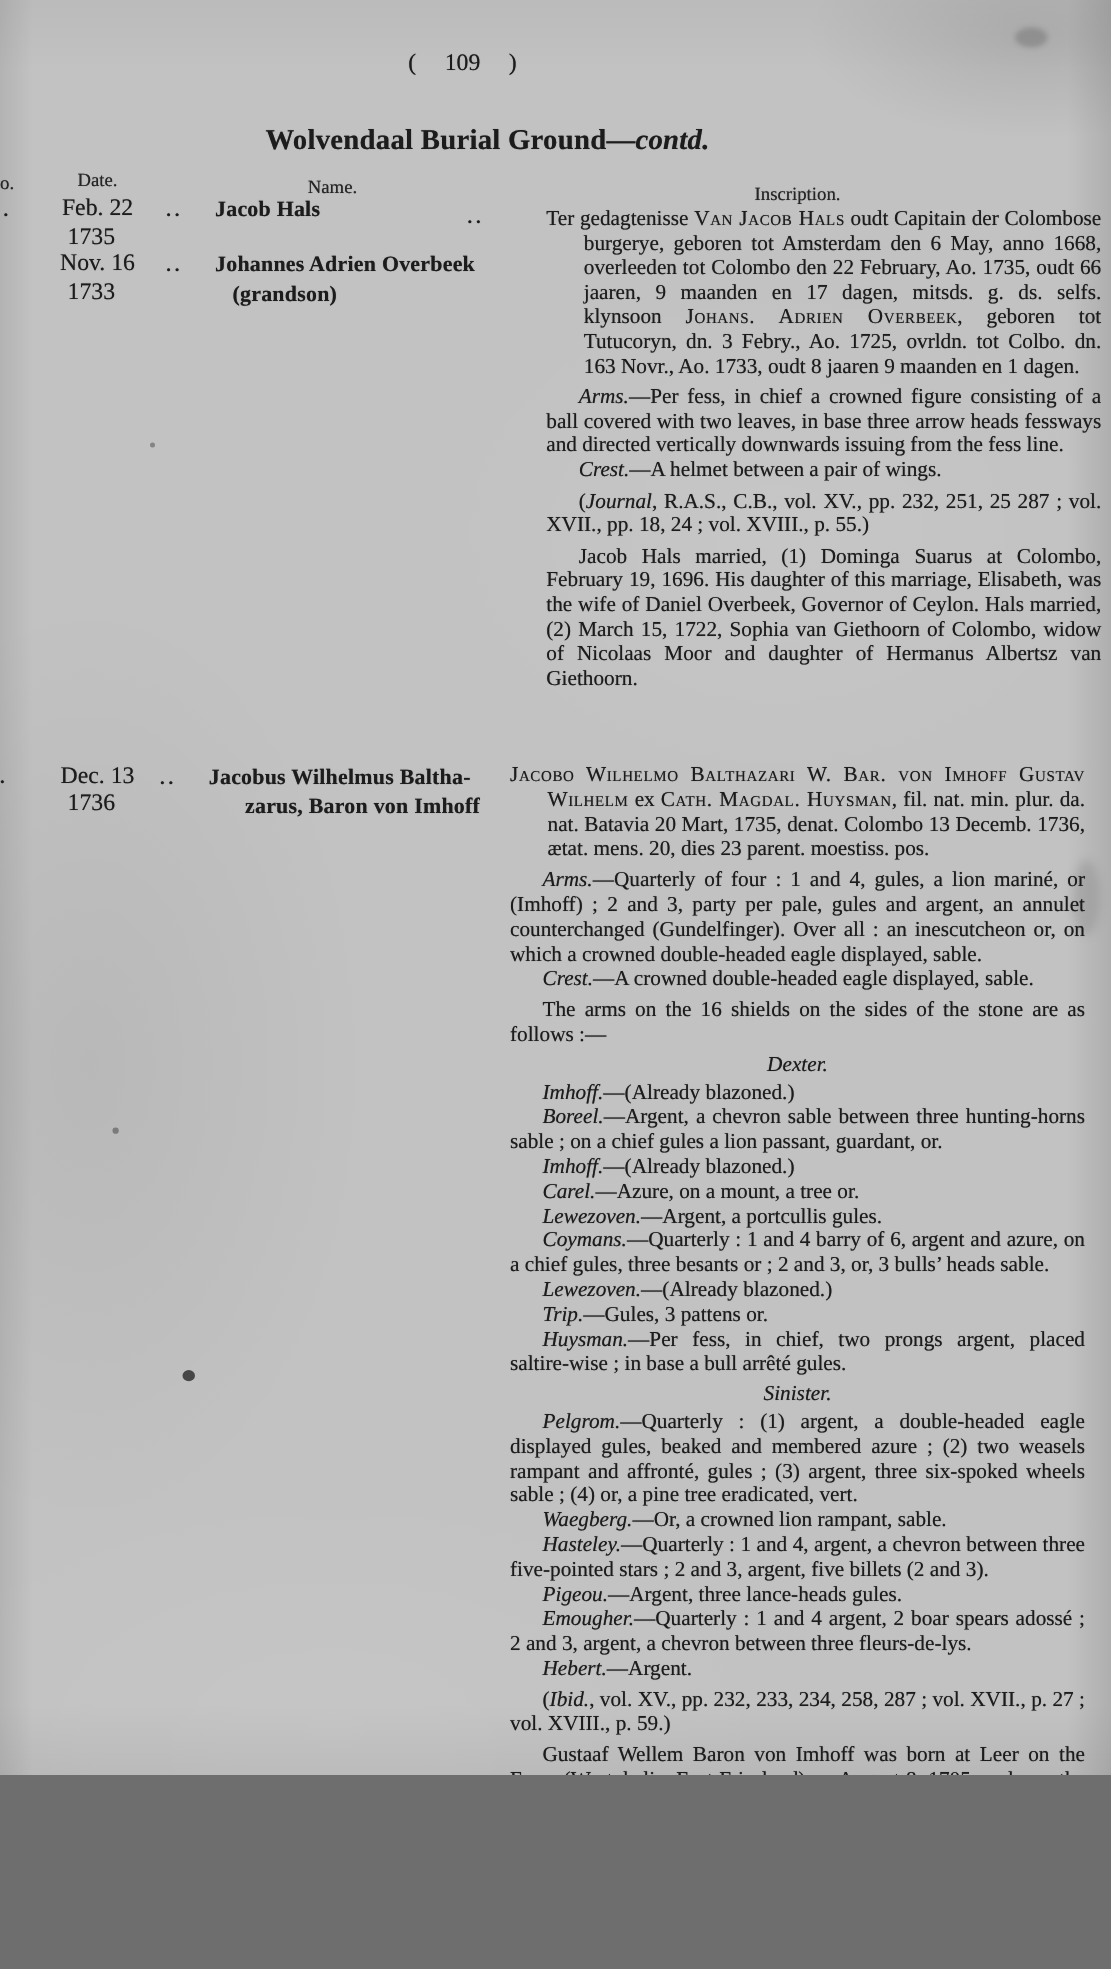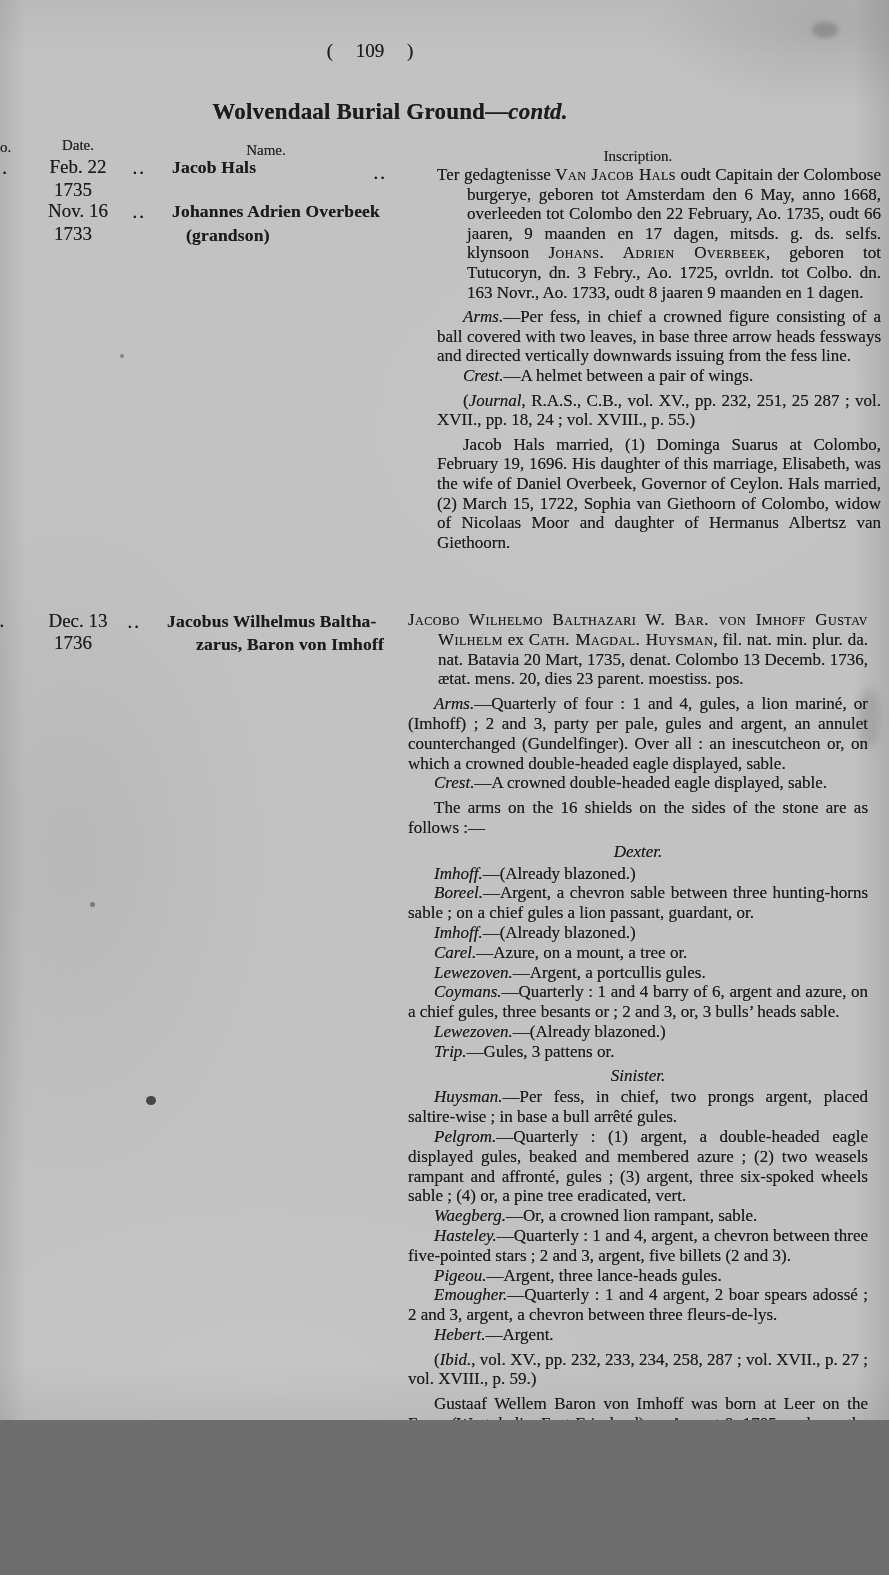--- a/index.html
+++ b/index.html
@@ -95,22 +95,22 @@
       <p class="para indent mt"><span class="plain">The arms on the 16 shields on the sides of the stone are as follows :—</span></p>
       <p class="para center"><span class="it">Dexter.</span></p>
       <p class="para indent"><span class="it">Imhoff.</span><span class="plain">—(Already blazoned.)</span></p>
       <p class="para indent"><span class="it">Boreel.</span><span class="plain">—Argent, a chevron sable between three hunting-horns sable ; on a chief gules a lion passant, guardant, or.</span></p>
       <p class="para indent"><span class="it">Imhoff.</span><span class="plain">—(Already blazoned.)</span></p>
       <p class="para indent"><span class="it">Carel.</span><span class="plain">—Azure, on a mount, a tree or.</span></p>
       <p class="para indent"><span class="it">Lewezoven.</span><span class="plain">—Argent, a portcullis gules.</span></p>
       <p class="para indent"><span class="it">Coymans.</span><span class="plain">—Quarterly : 1 and 4 barry of 6, argent and azure, on a chief gules, three besants or ; 2 and 3, or, 3 bulls’ heads sable.</span></p>
       <p class="para indent"><span class="it">Lewezoven.</span><span class="plain">—(Already blazoned.)</span></p>
       <p class="para indent"><span class="it">Trip.</span><span class="plain">—Gules, 3 pattens or.</span></p>
+      <p class="para indent"><span class="it">Huysman.</span><span class="plain">—Per fess, in chief, two prongs argent, placed saltire-wise ; in base a bull arrêté gules.</span></p>
       <p class="para center"><span class="it">Sinister.</span></p>
-      <p class="para indent"><span class="it">Huysman.</span><span class="plain">—Per fess, in chief, two prongs argent, placed saltire-wise ; in base a bull arrêté gules.</span></p>
       <p class="para indent"><span class="it">Pelgrom.</span><span class="plain">—Quarterly : (1) argent, a double-headed eagle displayed gules, beaked and membered azure ; (2) two weasels rampant and affronté, gules ; (3) argent, three six-spoked wheels sable ; (4) or, a pine tree eradicated, vert.</span></p>
       <p class="para indent"><span class="it">Waegberg.</span><span class="plain">—Or, a crowned lion rampant, sable.</span></p>
       <p class="para indent"><span class="it">Hasteley.</span><span class="plain">—Quarterly : 1 and 4, argent, a chevron between three five-pointed stars ; 2 and 3, argent, five billets (2 and 3).</span></p>
       <p class="para indent"><span class="it">Pigeou.</span><span class="plain">—Argent, three lance-heads gules.</span></p>
       <p class="para indent"><span class="it">Emougher.</span><span class="plain">—Quarterly : 1 and 4 argent, 2 boar spears adossé ; 2 and 3, argent, a chevron between three fleurs-de-lys.</span></p>
       <p class="para indent"><span class="it">Hebert.</span><span class="plain">—Argent.</span></p>
       <p class="para indent mt"><span class="plain">(</span><span class="it">Ibid.</span><span class="plain">, vol. XV., pp. 232, 233, 234, 258, 287 ; vol. XVII., p. 27 ; vol. XVIII., p. 59.)</span></p>
       <p class="para indent mt"><span class="plain">Gustaaf Wellem Baron von Imhoff was born at Leer on the Eems (Westphalia, East Friesland) on August 8, 1705, and was the son of Wellem Hendrik Baron von Imhoff and Isabella Sophia Boreel.  He</span></p>
       <p class="para sig"><span class="plain">82–09</span></p>
     </div>

